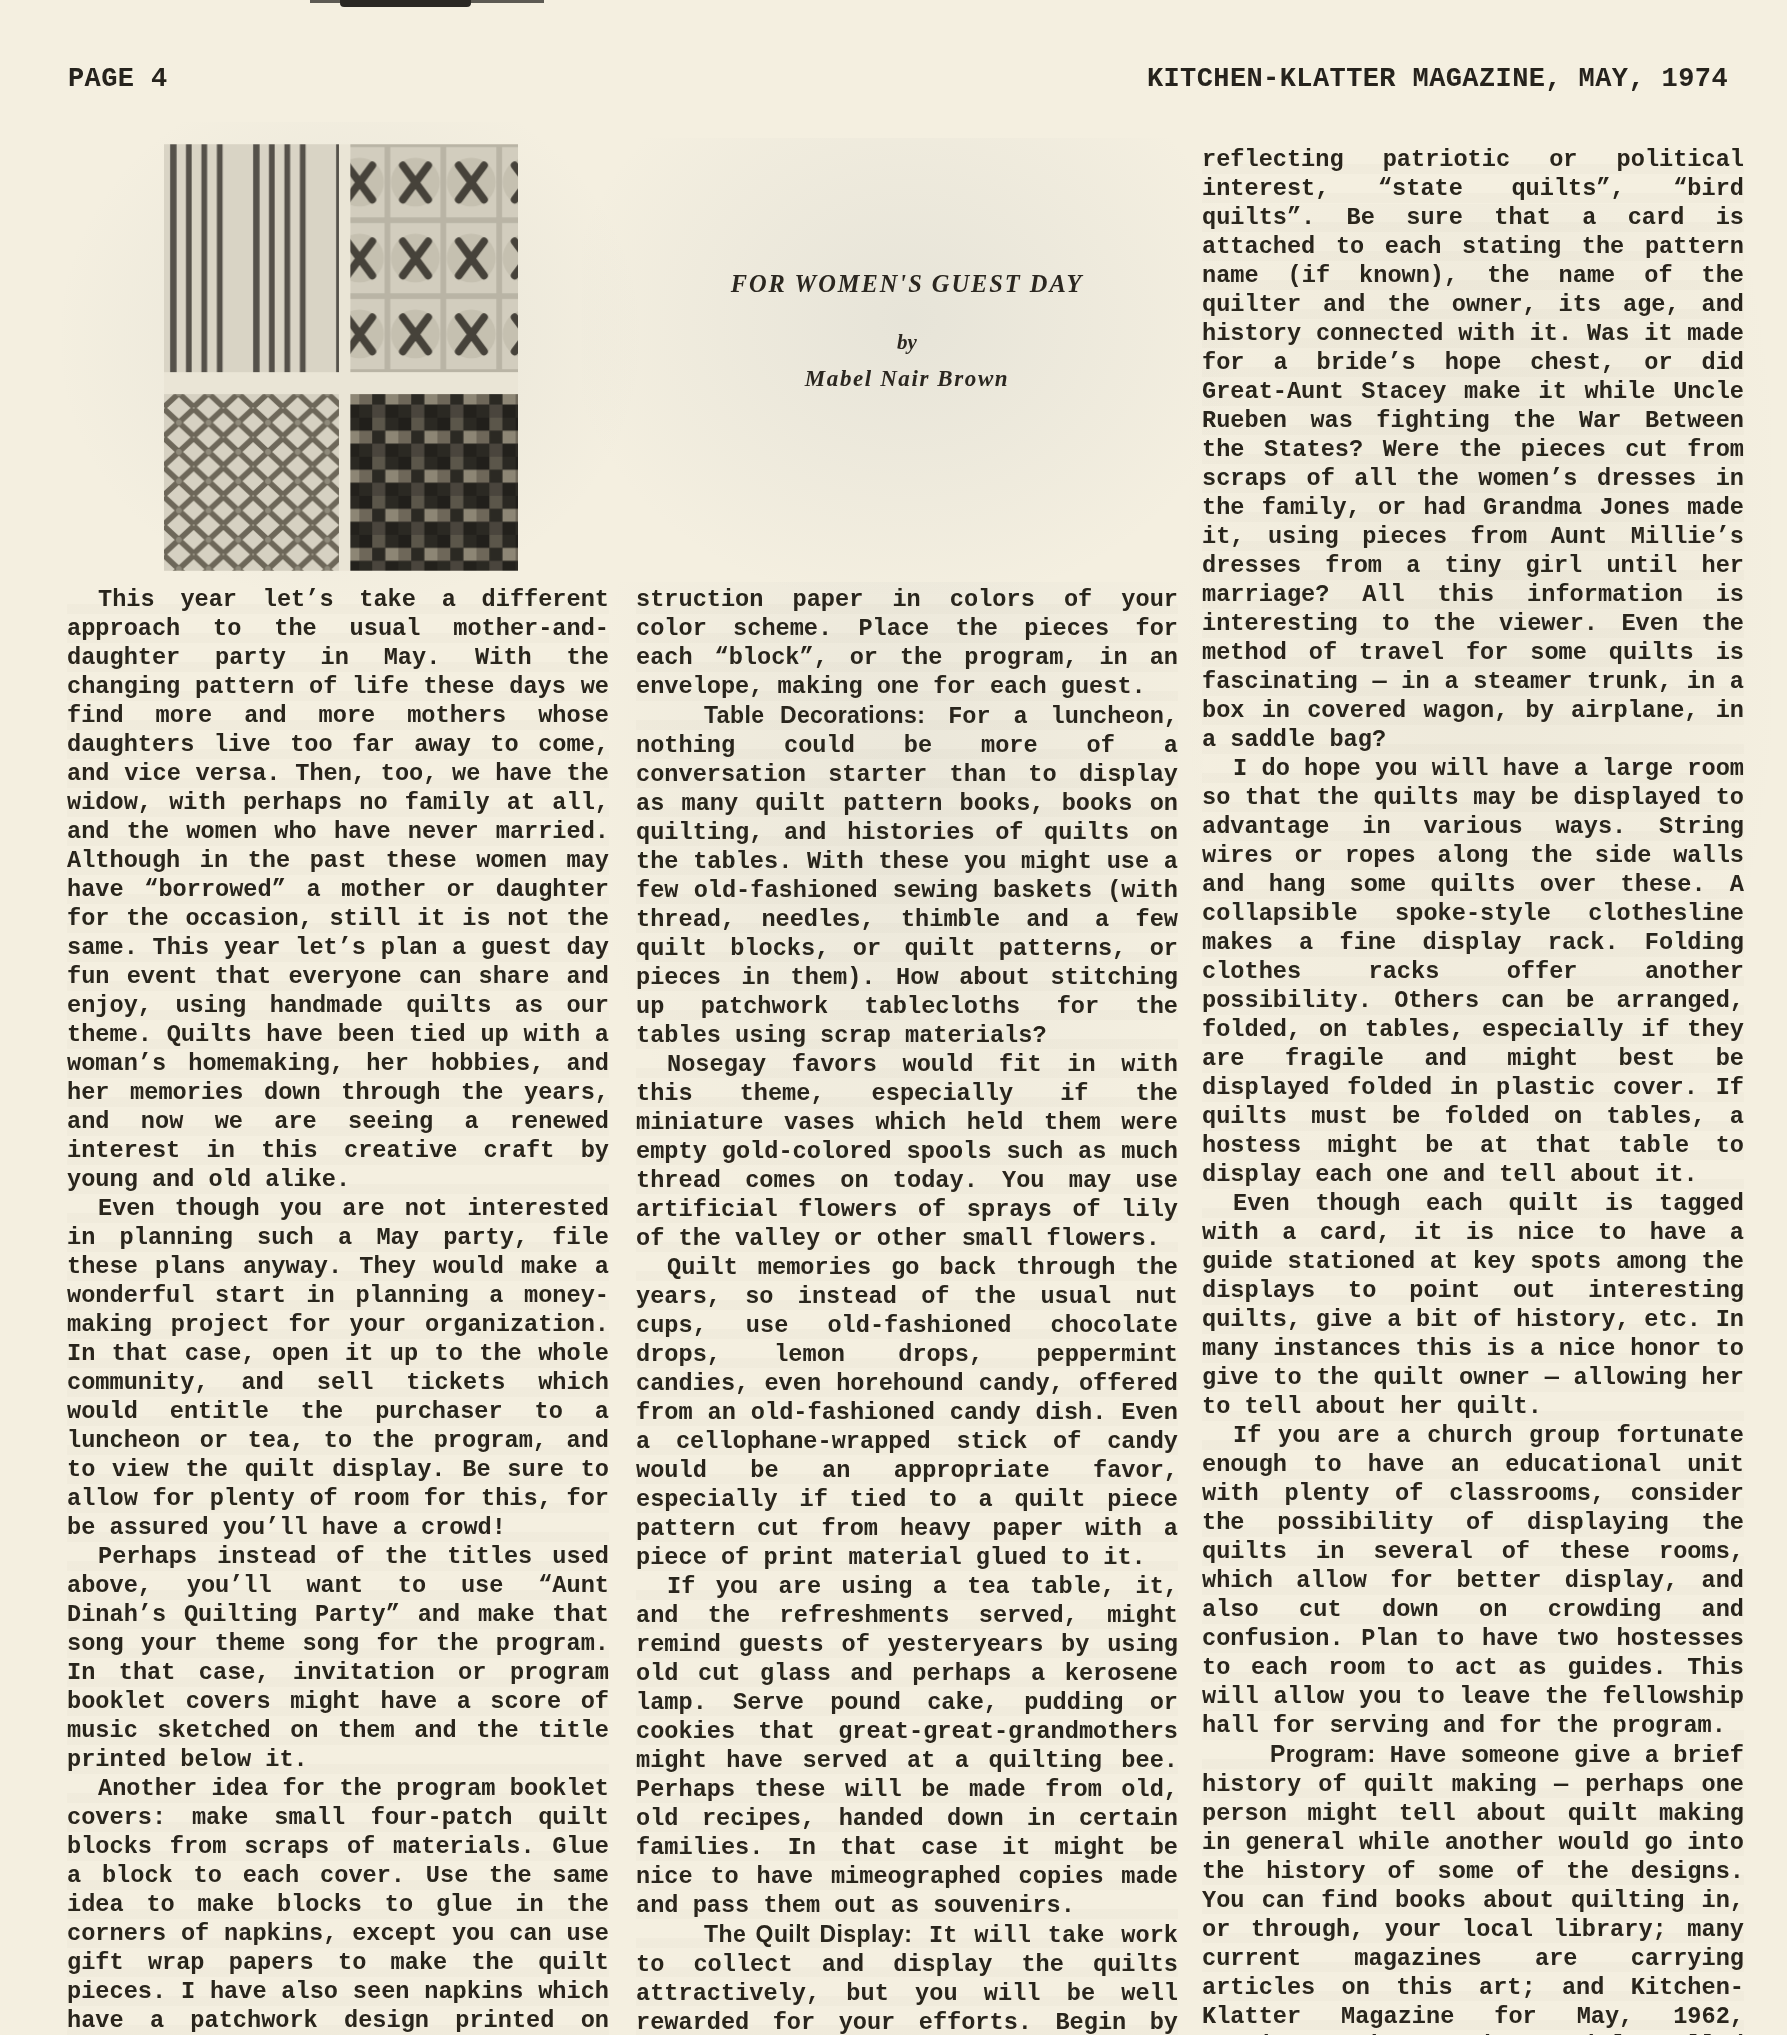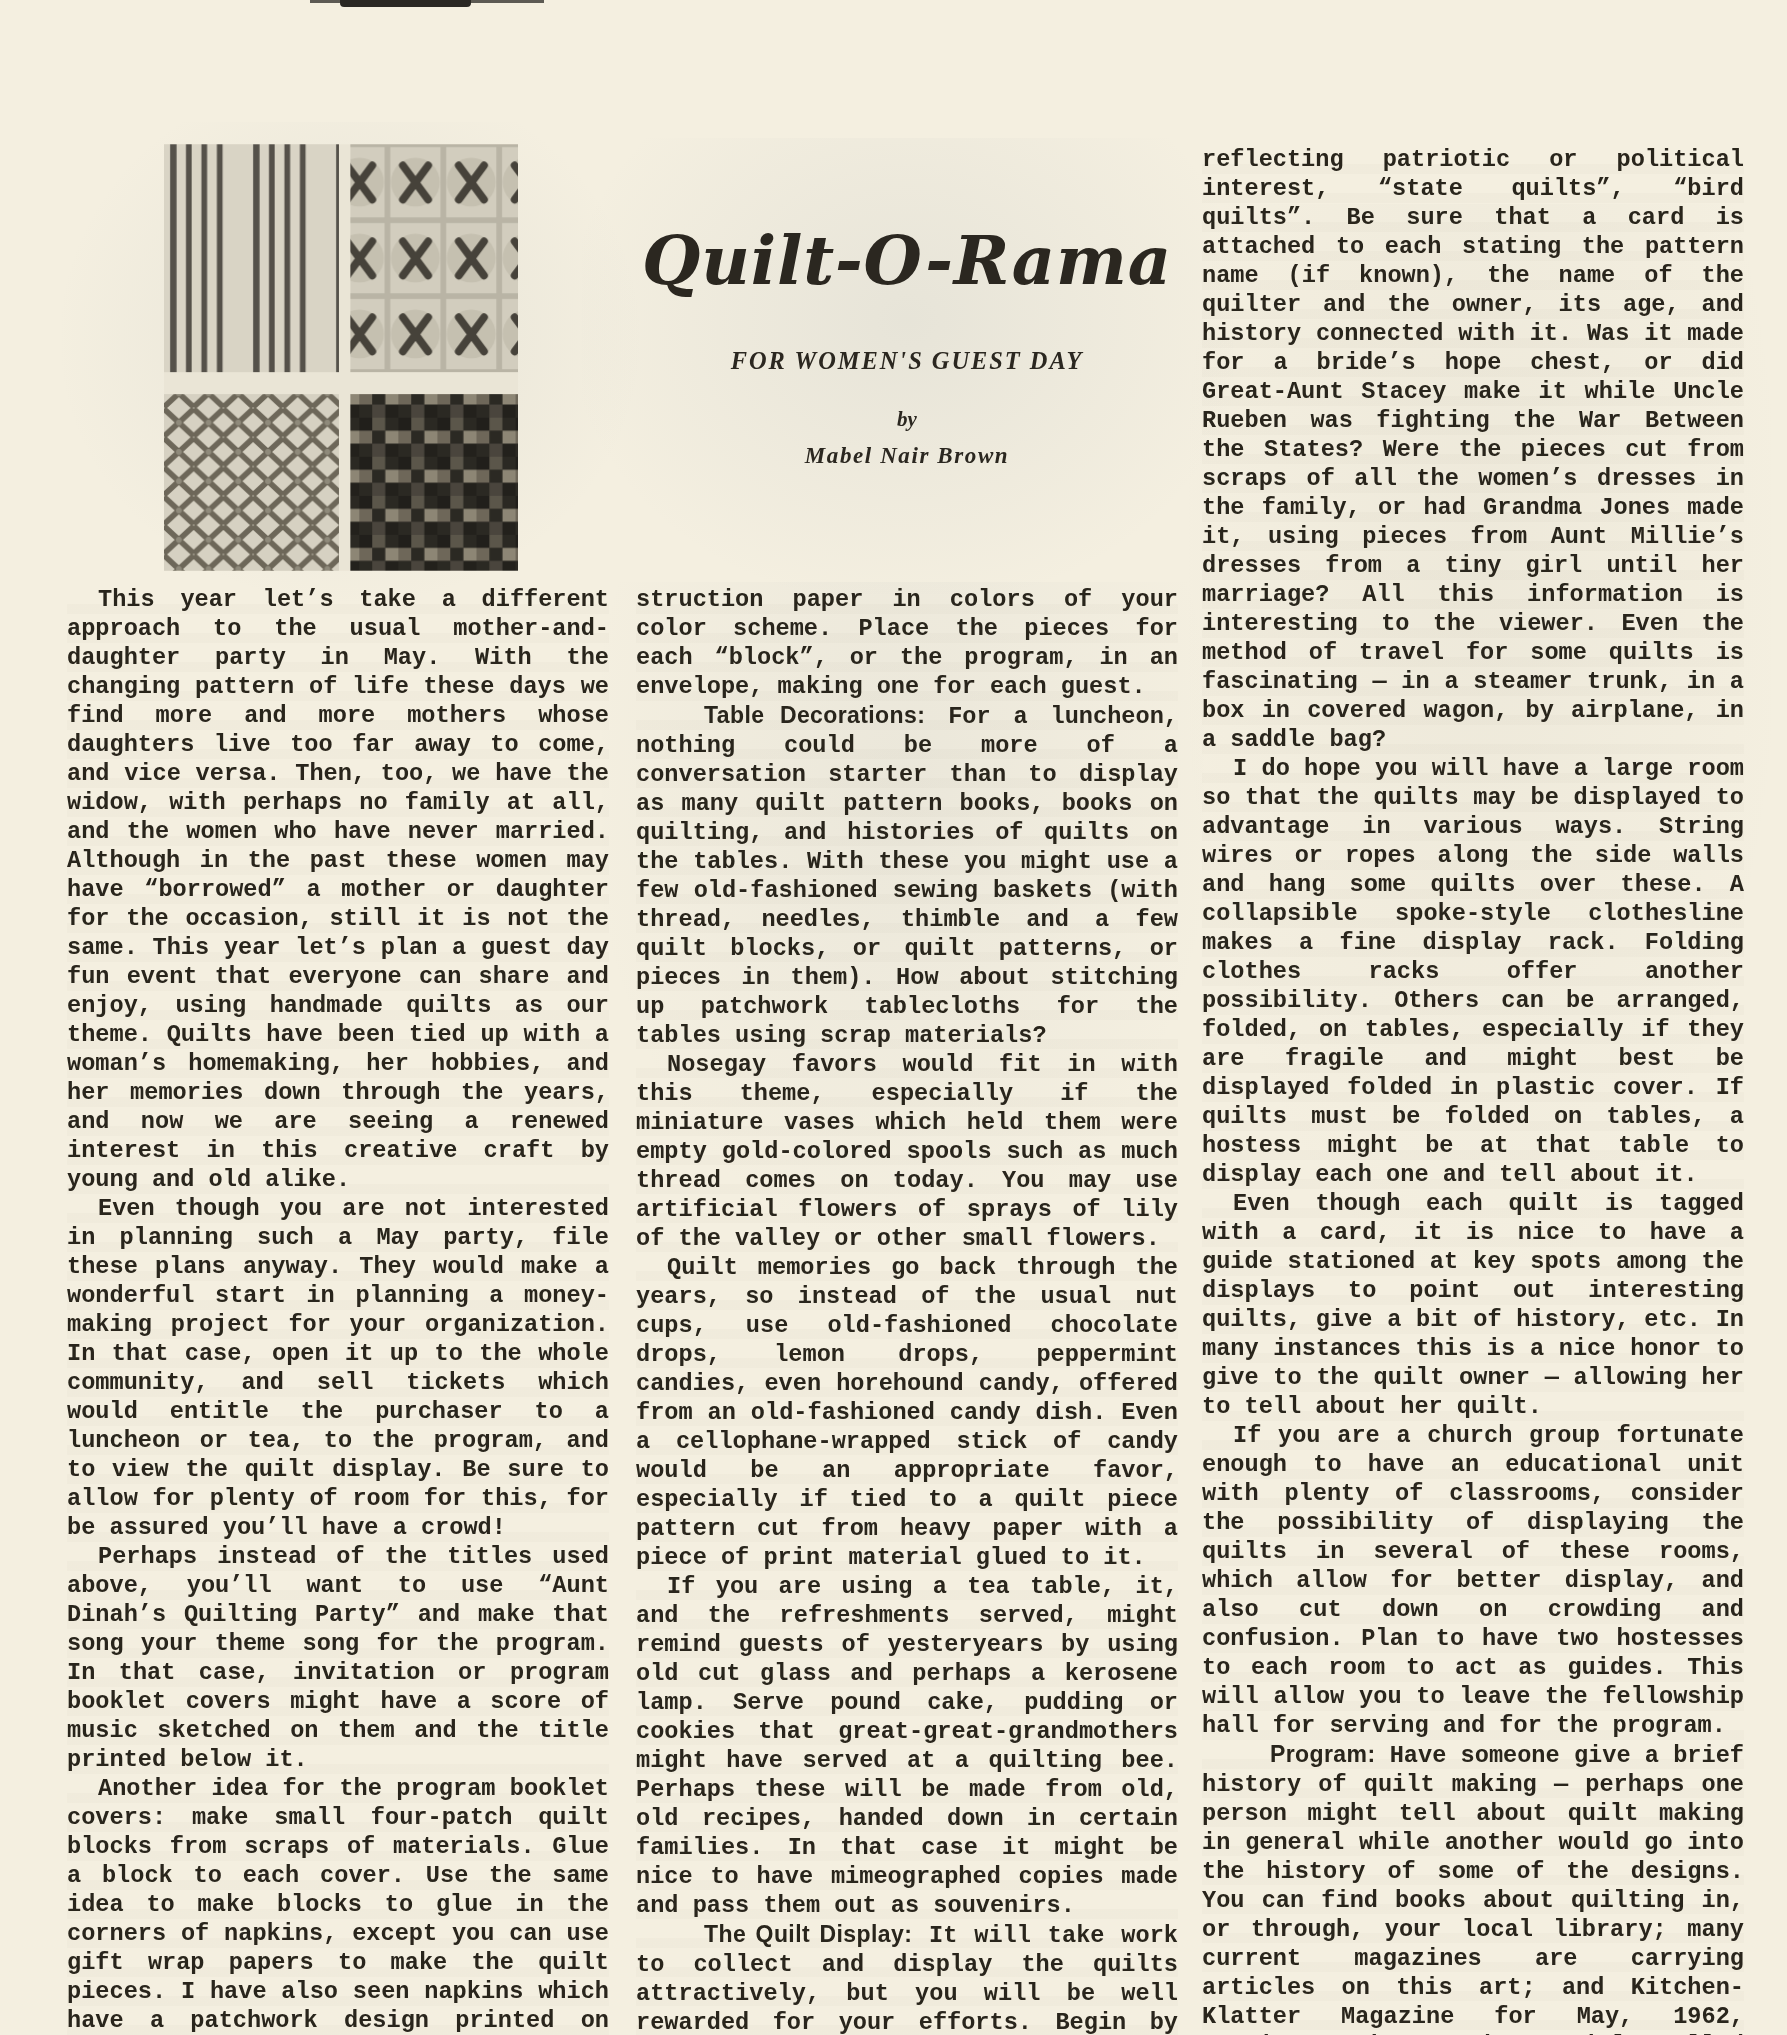--- a/index.html
+++ b/index.html
@@ -47,20 +47,24 @@
 
 <div class="page">
 
   <div class="artifact a1"></div>
   <div class="artifact a2"></div>
   <div class="wash w1"></div>
   <div class="wash w2"></div>
   <div class="wash w3"></div>
   <div class="wash w4"></div>
 
+  <div class="hdr">
+    <span class="pg">PAGE 4</span>
+    <span class="mag">KITCHEN-KLATTER MAGAZINE, MAY, 1974</span>
+  </div>
 
   <figure class="photo" aria-label="Black-and-white photo of four quilt pattern samples: vertical bars, nine blocks with X crosses, diamond lattice, and a dark patchwork checkerboard">
     <svg width="354" height="427" viewBox="0 0 870 1048">
       <defs>
         <pattern id="pBars" patternUnits="userSpaceOnUse" width="204" height="24">
           <rect width="204" height="24" fill="#d9d4c5"></rect>
           <rect x="16" width="14" height="24" fill="#55514а"></rect>
           <rect x="16" width="14" height="24" fill="#55514a"></rect>
           <rect x="54" width="14" height="24" fill="#55514a"></rect>
           <rect x="92" width="14" height="24" fill="#55514a"></rect>
@@ -92,21 +96,20 @@
       </defs>
       <rect width="870" height="1048" fill="#eae5d6"></rect>
       <rect x="0" y="0" width="430" height="560" fill="url(#pBars)"></rect>
       <rect x="458" y="0" width="412" height="560" fill="url(#pXblock)"></rect>
       <rect x="0" y="614" width="430" height="434" fill="url(#pLattice)"></rect>
       <rect x="458" y="614" width="412" height="434" fill="url(#pPatch)"></rect>
     </svg>
   </figure>
 
   <section class="titleblock">
-    <h1 class="title">Quilt-O-Rama</h1>
     <h2 class="subtitle">FOR WOMEN'S GUEST DAY</h2>
     <div class="byprefix">by</div>
     <div class="author">Mabel Nair Brown</div>
   </section>
 
   <div class="col col1">
       <p class="ind"><span>This year let’s take a different approach to the usual mother-and-daughter party in May. With the changing pattern of life these days we find more and more mothers whose daughters live too far away to come, and vice versa. Then, too, we have the widow, with perhaps no family at all, and the women who have never married. Although in the past these women may have “borrowed” a mother or daughter for the occasion, still it is not the same. This year let’s plan a guest day fun event that everyone can share and enjoy, using handmade quilts as our theme. Quilts have been tied up with a woman’s homemaking, her hobbies, and her memories down through the years, and now we are seeing a renewed interest in this creative craft by young and old alike.</span></p>
       <p class="ind"><span>Even though you are not interested in planning such a May party, file these plans anyway. They would make a wonderful start in planning a money-making project for your organization. In that case, open it up to the whole community, and sell tickets which would entitle the purchaser to a luncheon or tea, to the program, and to view the quilt display. Be sure to allow for plenty of room for this, for be assured you’ll have a crowd!</span></p>
       <p class="ind"><span>Perhaps instead of the titles used above, you’ll want to use “Aunt Dinah’s Quilting Party” and make that song your theme song for the program. In that case, </span><span class="i">invitation</span><span> or </span><span class="i">program booklet covers</span><span> might have a score of music sketched on them and the title printed below it.</span></p>
       <p class="ind"><span>Another idea for the </span><span class="i">program booklet covers:</span><span> make small four-patch quilt blocks from scraps of materials. Glue a block to each cover. Use the same idea to make blocks to glue in the corners of </span><span class="i">napkins,</span><span> except you can use gift wrap papers to make the quilt pieces. I have also seen napkins which have a patchwork design printed on them.</span></p>

